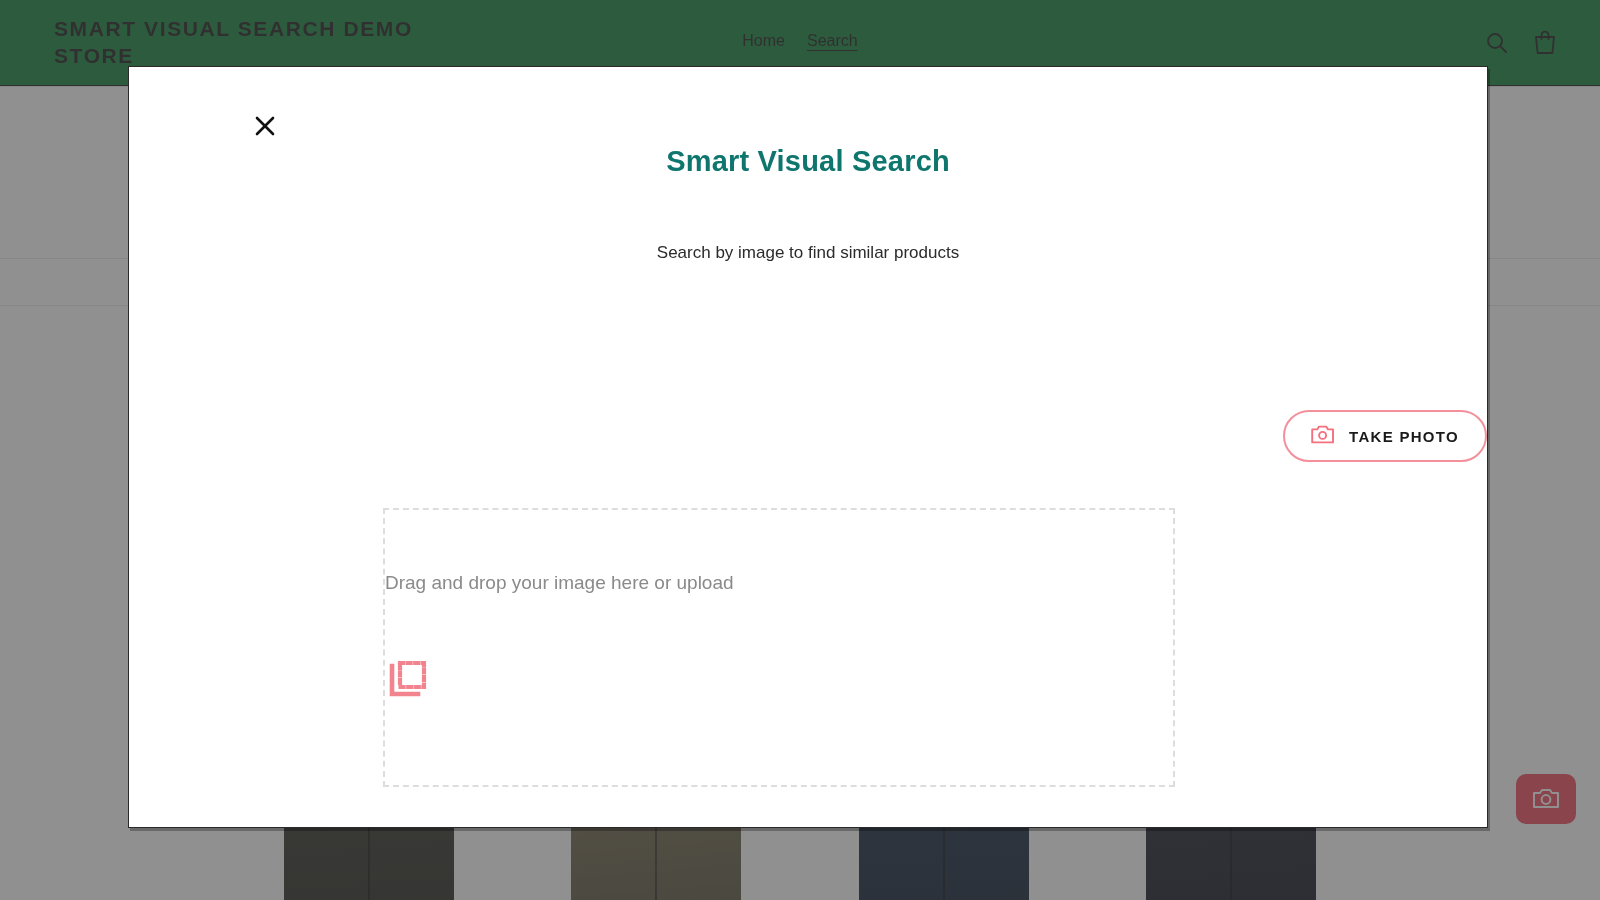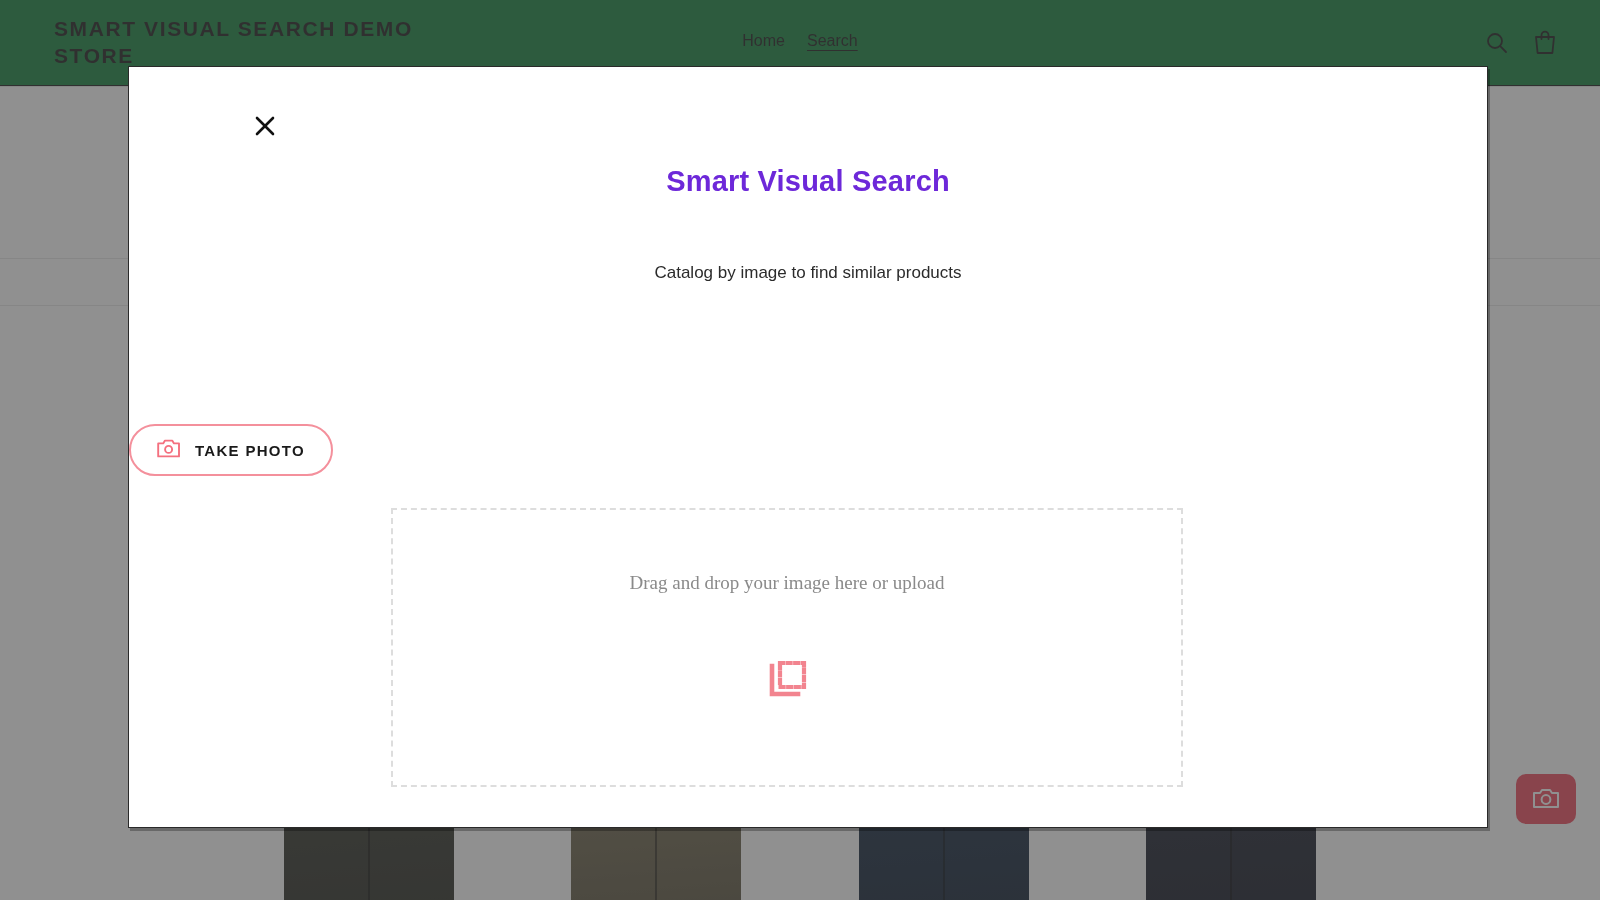--- a/index.html
+++ b/index.html
@@ -200,39 +200,39 @@
   }
 
   .modal-body {
     position: absolute;
     left: 0; right: 0;
     top: 0;
     text-align: center;
   }
 
   .modal-title {
-    margin-top: 98px;
+    margin-top: 78px;
     font-size: 29px;
     font-weight: bold;
-    color: #6d28d9;
+    color: #0f766e;
     letter-spacing: .2px;
   }
 
   .modal-subtitle {
     margin-top: 65px;
     font-size: 17px;
     color: #2b2b2b;
   }
 
   .action-row {
     position: absolute;
-    top: 357px;
+    top: 343px;
     left: 0; right: 0;
     display: flex;
-    justify-content: flex-start;
+    justify-content: flex-end;
   }
 
   .pill-btn {
     display: inline-flex;
     align-items: center;
     gap: 14px;
     height: 52px;
     padding: 0 26px;
     border: 2px solid #f4909c;
     border-radius: 28px;
@@ -242,30 +242,29 @@
     font-size: 15px;
     font-weight: bold;
     letter-spacing: 1.3px;
     color: #1a1a1a;
     text-transform: uppercase;
     white-space: nowrap;
   }
 
   .dropzone {
     position: absolute;
-    left: 262px;
+    left: 254px;
     top: 441px;
     width: 792px;
     height: 279px;
     border: 2px dashed #dddddd;
     display: flex;
     flex-direction: column;
-    align-items: center;
+    align-items: flex-start;
     cursor: pointer;
-    font-family: Liberation Serif, serif;
   }
   .dropzone-text {
     margin-top: 62px;
     font-size: 19px;
     color: #8a8a8a;
   }
   .dropzone-icon {
     margin-top: 64px;
   }
 
@@ -357,21 +356,21 @@
     <span>
       <svg width="24" height="24" viewBox="0 0 24 24" fill="none" stroke="#111111" stroke-width="2.6" stroke-linecap="round">
         <line x1="4" y1="4" x2="20" y2="20"></line>
         <line x1="20" y1="4" x2="4" y2="20"></line>
       </svg>
     </span>
   </button>
 
   <div class="modal-body">
     <h1 class="modal-title">Smart Visual Search</h1>
-    <p class="modal-subtitle">Catalog by image to find similar products</p>
+    <p class="modal-subtitle">Search by image to find similar products</p>
   </div>
 
   <div class="action-row">
 
     <button class="pill-btn">
       <span>
         <svg width="24" height="21" viewBox="0 0 24 21" fill="none" stroke="#f4707f" stroke-width="1.9">
           <path d="M1.2 5.4 h5 l1.8-2.8 h7.2 l1.8 2.8 h5 v13 h-20.8 z" stroke-linejoin="round"></path>
           <circle cx="11.6" cy="11.4" r="3.5"></circle>
         </svg>

